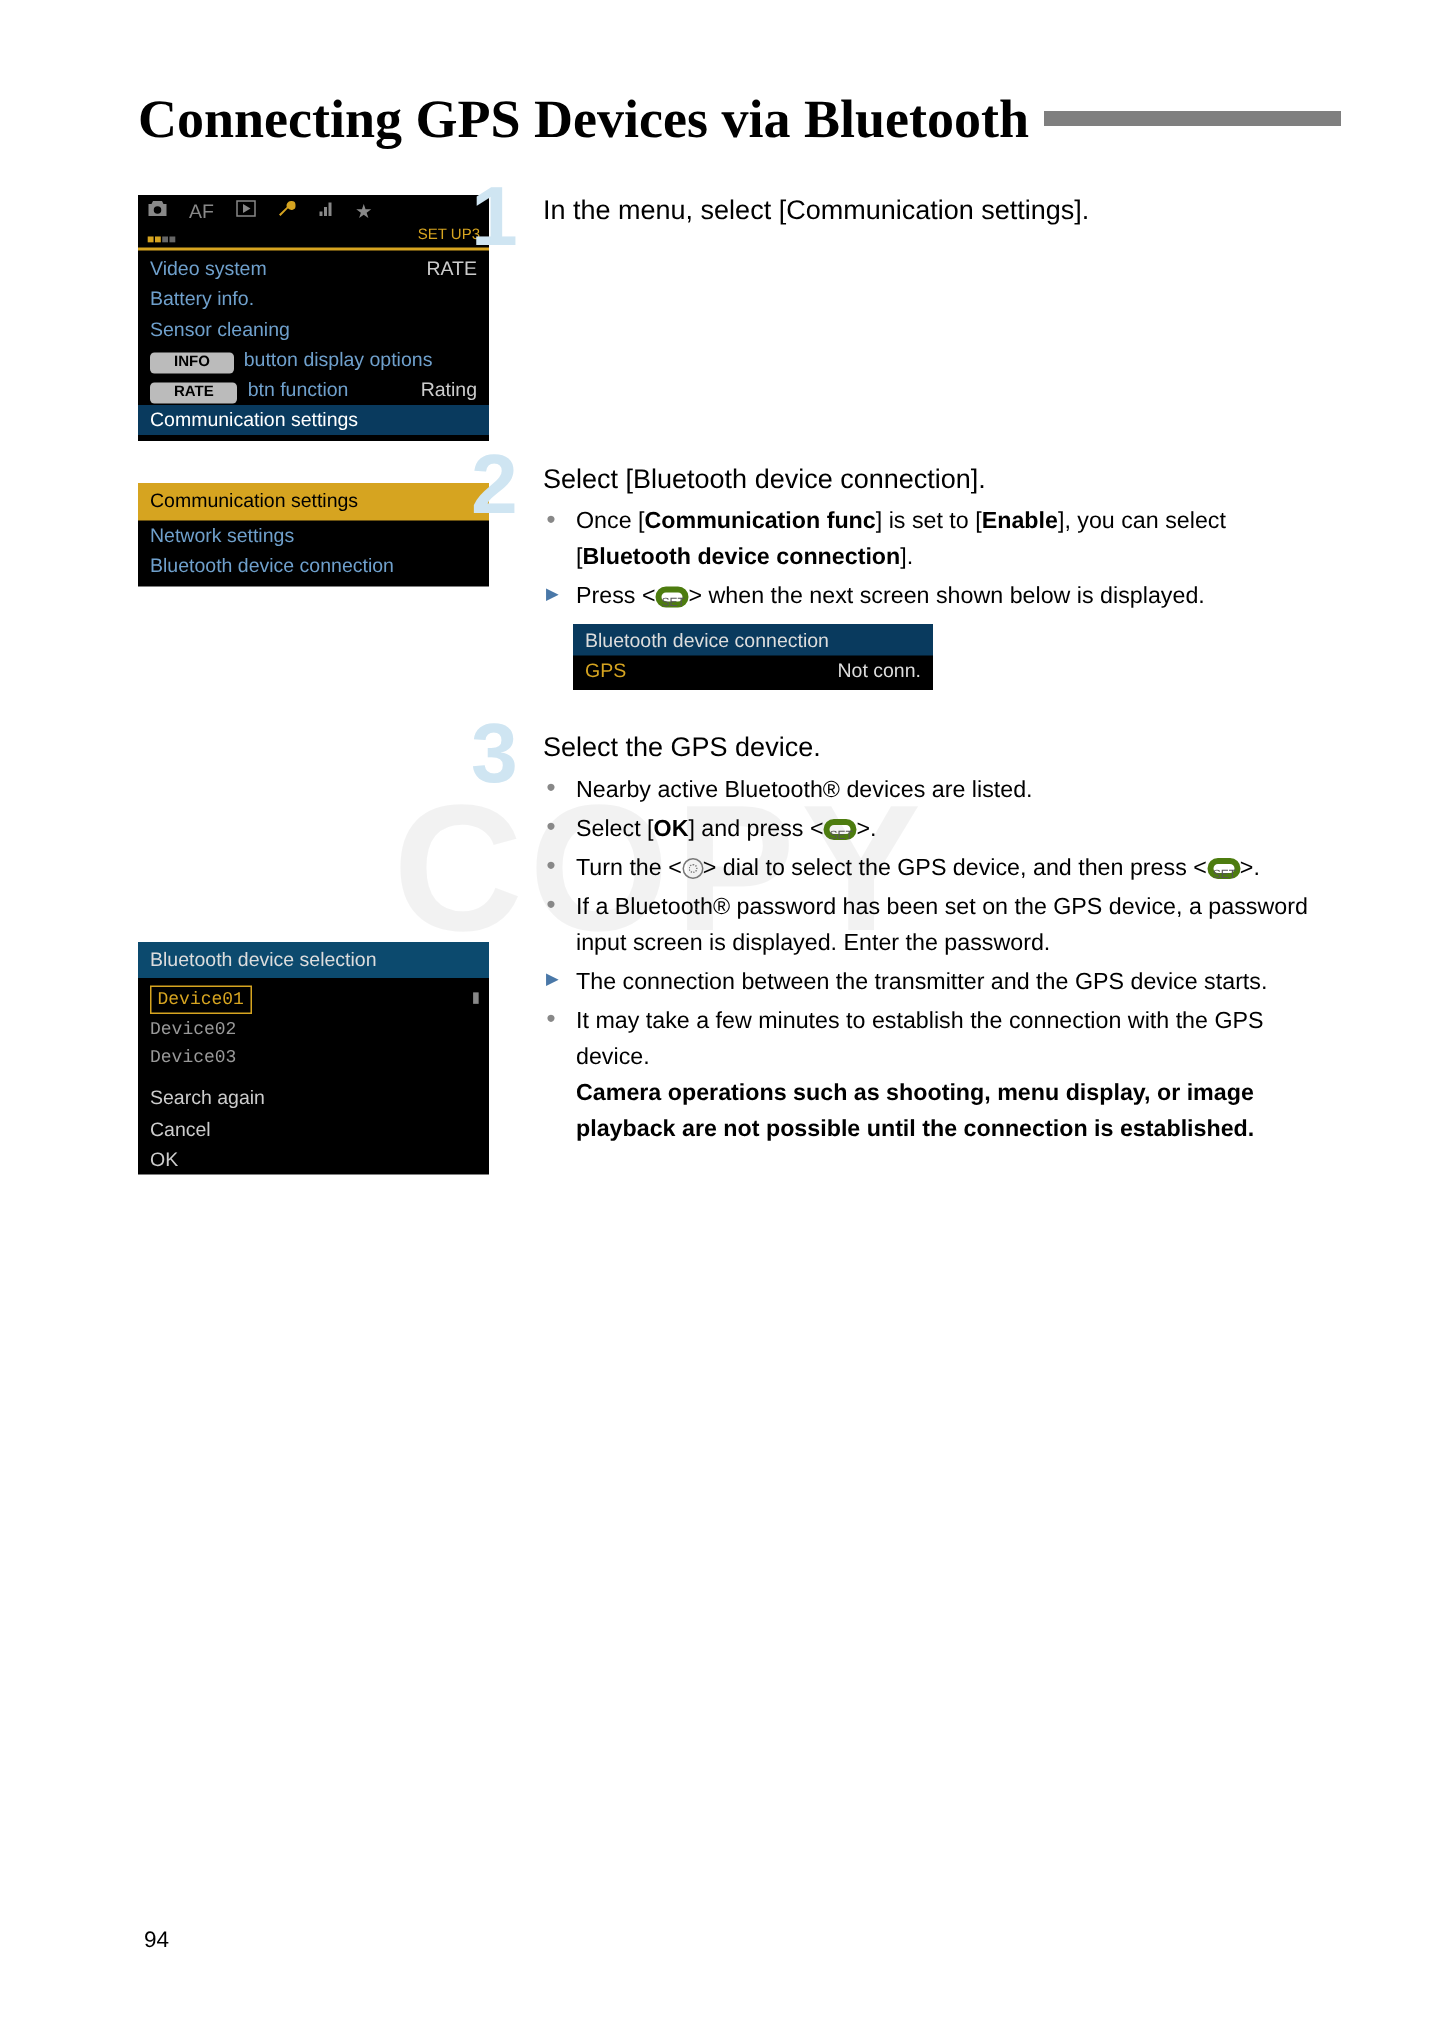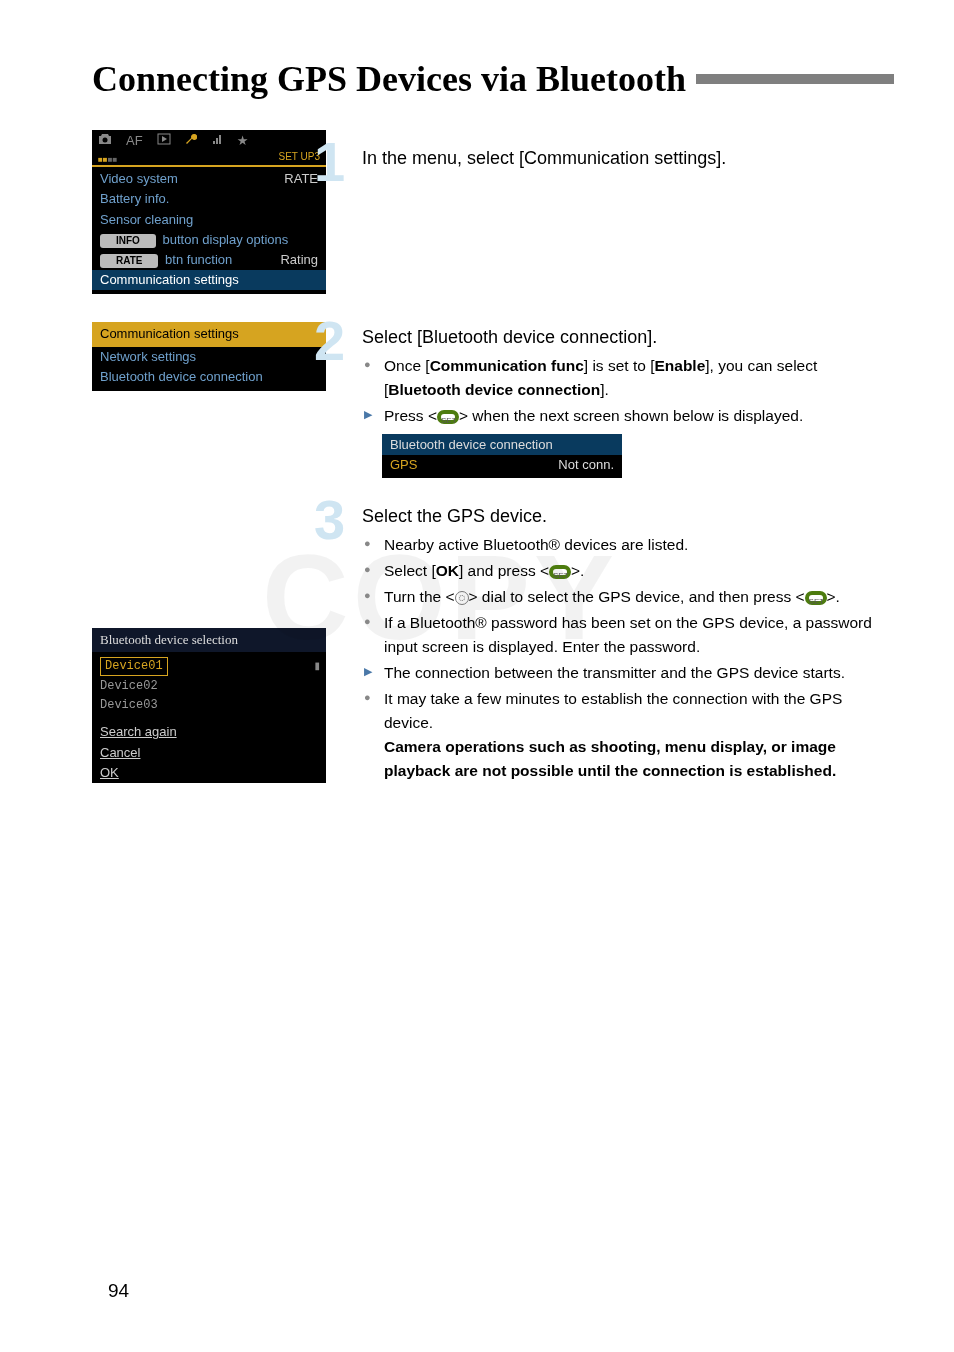--- a/index.html
+++ b/index.html
@@ -26,21 +26,20 @@
     font-family: Liberation Serif, serif;
   }
   .title-bar {
     flex: 1;
     height: 10px;
     background: #7f7f7f;
   }
   .content {
     display: flex;
     gap: 30px;
-    align-items: flex-end;
   }
   .left-col {
     width: 240px;
     flex-shrink: 0;
   }
   .right-col {
     flex: 1;
     position: relative;
   }
   
@@ -103,23 +102,22 @@
   .cam-screen.comm {
     padding-bottom: 4px;
   }
   .cam-header {
     background: #d6a420;
     color: #000;
     padding: 3px 8px;
     font-size: 13px;
   }
   .cam-header.blue {
-    background: #0f172a;
+    background: #0c4a6e;
     color: #ddd;
-    font-family: Liberation Serif, serif;
   }
   .cam-list-item {
     padding: 1px 8px;
     color: #6fa0cc;
   }
   .cam-list-sel {
     display: flex;
     justify-content: space-between;
     align-items: center;
     padding: 1px 6px 1px 8px;
@@ -134,21 +132,20 @@
   .devmono {
     font-family: 'Courier New', monospace;
     font-size: 12px;
     color: #999;
     padding: 1px 8px;
   }
   .cam-divider { height: 8px; }
   .cam-footer-item {
     padding: 1px 8px;
     color: #ccc;
-    text-decoration: underline;
   }
   
   .step {
     position: relative;
     margin-bottom: 28px;
   }
   .step-num {
     position: absolute;
     left: -48px;
     top: -14px;
@@ -241,23 +238,23 @@
   .dial-icon::after {
     content: "";
     position: absolute;
     left: 3px; top: 3px;
     width: 4px; height: 4px;
     border: 1px dotted #777;
     border-radius: 50%;
   }
   .page-number {
     position: absolute;
-    left: 108px;
+    left: 96px;
     bottom: 50px;
-    font-size: 19px;
+    font-size: 15px;
   }
   .gap-209 { height: 209px; }
 </style>
 </head>
 <body>
 
 <div class="page">
   <div class="title-row">
     <h1 class="page-title">Connecting GPS Devices via Bluetooth</h1>
     <div class="title-bar"></div>

